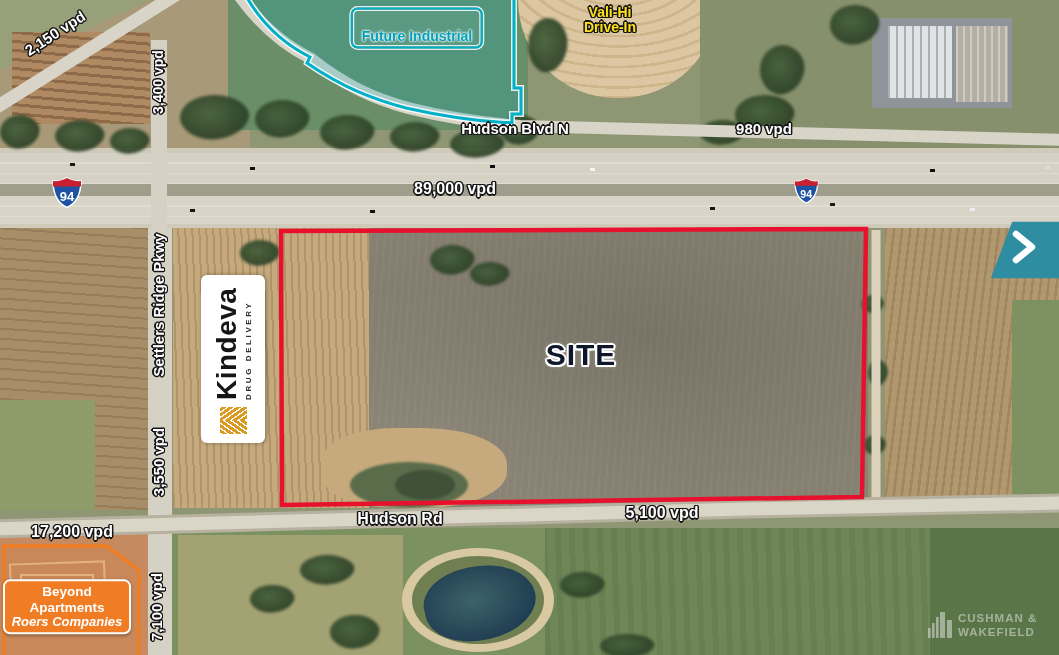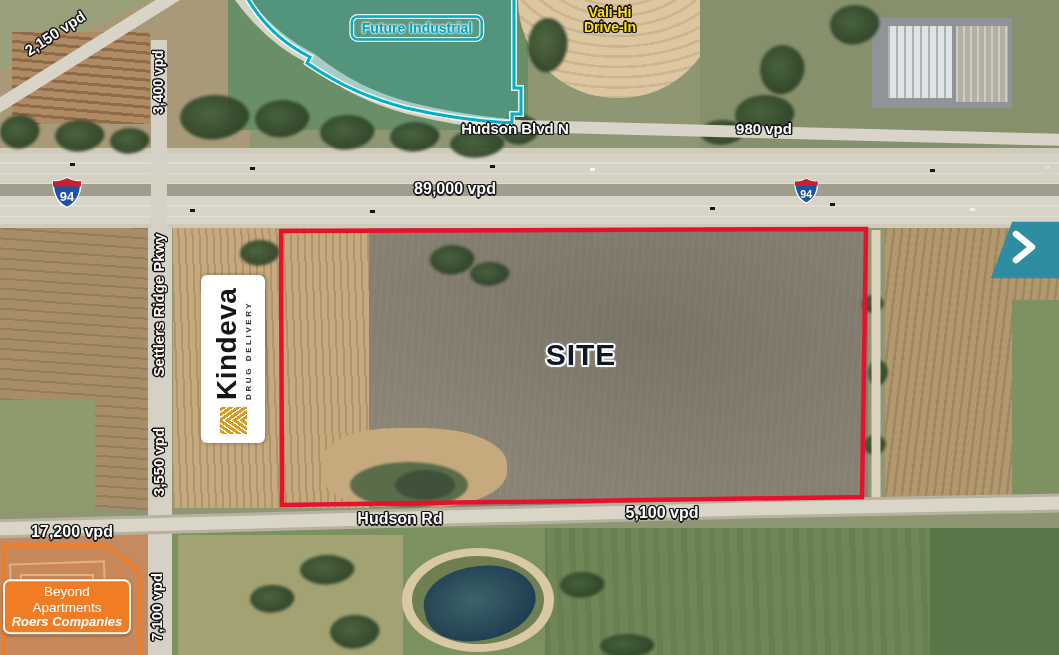--- a/index.html
+++ b/index.html
@@ -76,21 +76,21 @@
   .map-label{position:absolute;transform:translate(-50%,-50%);white-space:nowrap;
     font-weight:bold;color:#fff;font-size:15px;
     text-shadow:-1.5px 0 #161616,1.5px 0 #161616,0 -1.5px #161616,0 1.5px #161616,
       -1px -1px #161616,1px 1px #161616,-1px 1px #161616,1px -1px #161616;}
   .rot-90{transform:translate(-50%,-50%) rotate(-90deg);}
   .rot-33{transform:translate(-50%,-50%) rotate(-33deg);}
   .yellow{color:#ffe11a;text-align:center;line-height:1.1;font-size:14px;}
   .site-label{font-size:30px;letter-spacing:1px;color:#0f172a;
     text-shadow:-2px 0 #fff,2px 0 #fff,0 -2px #fff,0 2px #fff,
       -1.5px -1.5px #fff,1.5px 1.5px #fff,-1.5px 1.5px #fff,1.5px -1.5px #fff,0 0 4px #fff;}
-  .fi-box{position:absolute;transform:translate(-50%,-50%);padding:2px 9px 3px;
+  .fi-box{position:absolute;transform:translate(-50%,-50%);padding:18px 9px 3px;
     border:2.5px solid #00aec6;border-radius:7px;background:rgba(255,255,255,.05);
     box-shadow:0 0 0 1.5px rgba(255,255,255,.85),inset 0 0 0 1.5px rgba(255,255,255,.85);
     color:#00a2ba;font-size:14px;font-weight:bold;white-space:nowrap;
     text-shadow:0 0 2px #fff,0 0 2px #fff,0 0 3px #fff;}
 
   
   .kindeva{position:absolute;left:233px;top:359px;width:168px;height:64px;
     transform:translate(-50%,-50%) rotate(-90deg);background:#fff;border-radius:6px;
     box-shadow:0 1px 4px rgba(0,0,0,.35);display:flex;align-items:center;gap:7px;padding:0 9px;}
   .kv-icon{width:27px;height:27px;position:relative;flex:0 0 auto;}
@@ -98,21 +98,21 @@
   .kv-icon::before{left:0;background:repeating-linear-gradient(125deg,#fff 0 1.3px,#d99a1f 1.3px 4.2px);}
   .kv-icon::after{right:0;background:repeating-linear-gradient(55deg,#fff 0 1.3px,#d99a1f 1.3px 4.2px);}
   .kv-col{display:flex;flex-direction:column;align-items:flex-start;}
   .kv-name{font-size:28px;font-weight:bold;color:#161616;line-height:1;letter-spacing:.5px;}
   .kv-tag{font-size:8px;font-weight:bold;letter-spacing:2.6px;color:#2e2e2e;margin-top:3px;}
 
   
   .beyond{position:absolute;left:67px;top:607px;transform:translate(-50%,-50%);
     width:128px;padding:3px 4px;background:#f07d24;border:2px solid #fff;border-radius:7px;
     text-align:center;color:#fff;box-shadow:0 1px 3px rgba(0,0,0,.3);}
-  .beyond .t1{font-size:13.5px;font-weight:normal;line-height:1.15;}
+  .beyond .t1{font-size:13.5px;font-weight:bold;line-height:1.15;}
   .beyond .t2{font-size:13px;font-style:italic;line-height:1.1;font-weight:bold;}
 
   
   .cw{position:absolute;left:928px;top:610px;display:flex;align-items:center;gap:6px;opacity:.5;}
   .cw-text{color:#ececec;font-size:11.5px;font-weight:bold;letter-spacing:1px;line-height:1.25;}
 
   
   .next-btn{position:absolute;left:988px;top:218px;width:71px;height:62px;border:0;padding:0;
     background:#2f8da1;clip-path:polygon(34% 6%,100% 6%,100% 97%,4% 97%);cursor:pointer;}
   .next-btn svg{position:absolute;left:16px;top:9px;}
@@ -247,20 +247,35 @@
       <span class="kv-name">Kindeva</span>
       <span class="kv-tag">DRUG DELIVERY</span>
     </span>
   </div>
 
   <div class="beyond">
     <div class="t1">Beyond Apartments</div>
     <div class="t2">Roers Companies</div>
   </div>
 
+  <div class="cw">
+    <svg width="24" height="30" viewBox="0 0 24 30">
+      <g fill="#ececec">
+        <rect x="0" y="18" width="2.6" height="10"></rect>
+        <rect x="4" y="13" width="2.6" height="15"></rect>
+        <rect x="8" y="7" width="2.6" height="21"></rect>
+        <rect x="12" y="2" width="5" height="26"></rect>
+        <rect x="19" y="10" width="5" height="18"></rect>
+      </g>
+    </svg>
+    <div class="cw-text">
+      <div>CUSHMAN &amp;</div>
+      <div>WAKEFIELD</div>
+    </div>
+  </div>
 
   <button class="next-btn">
     <svg width="40" height="40" viewBox="0 0 40 40">
       <polyline points="12,7 28,20 12,33" fill="none" stroke="#fff" stroke-width="6.5" stroke-linecap="round" stroke-linejoin="round"></polyline>
     </svg>
   </button>
 
 </div>
 
 </body></html>

